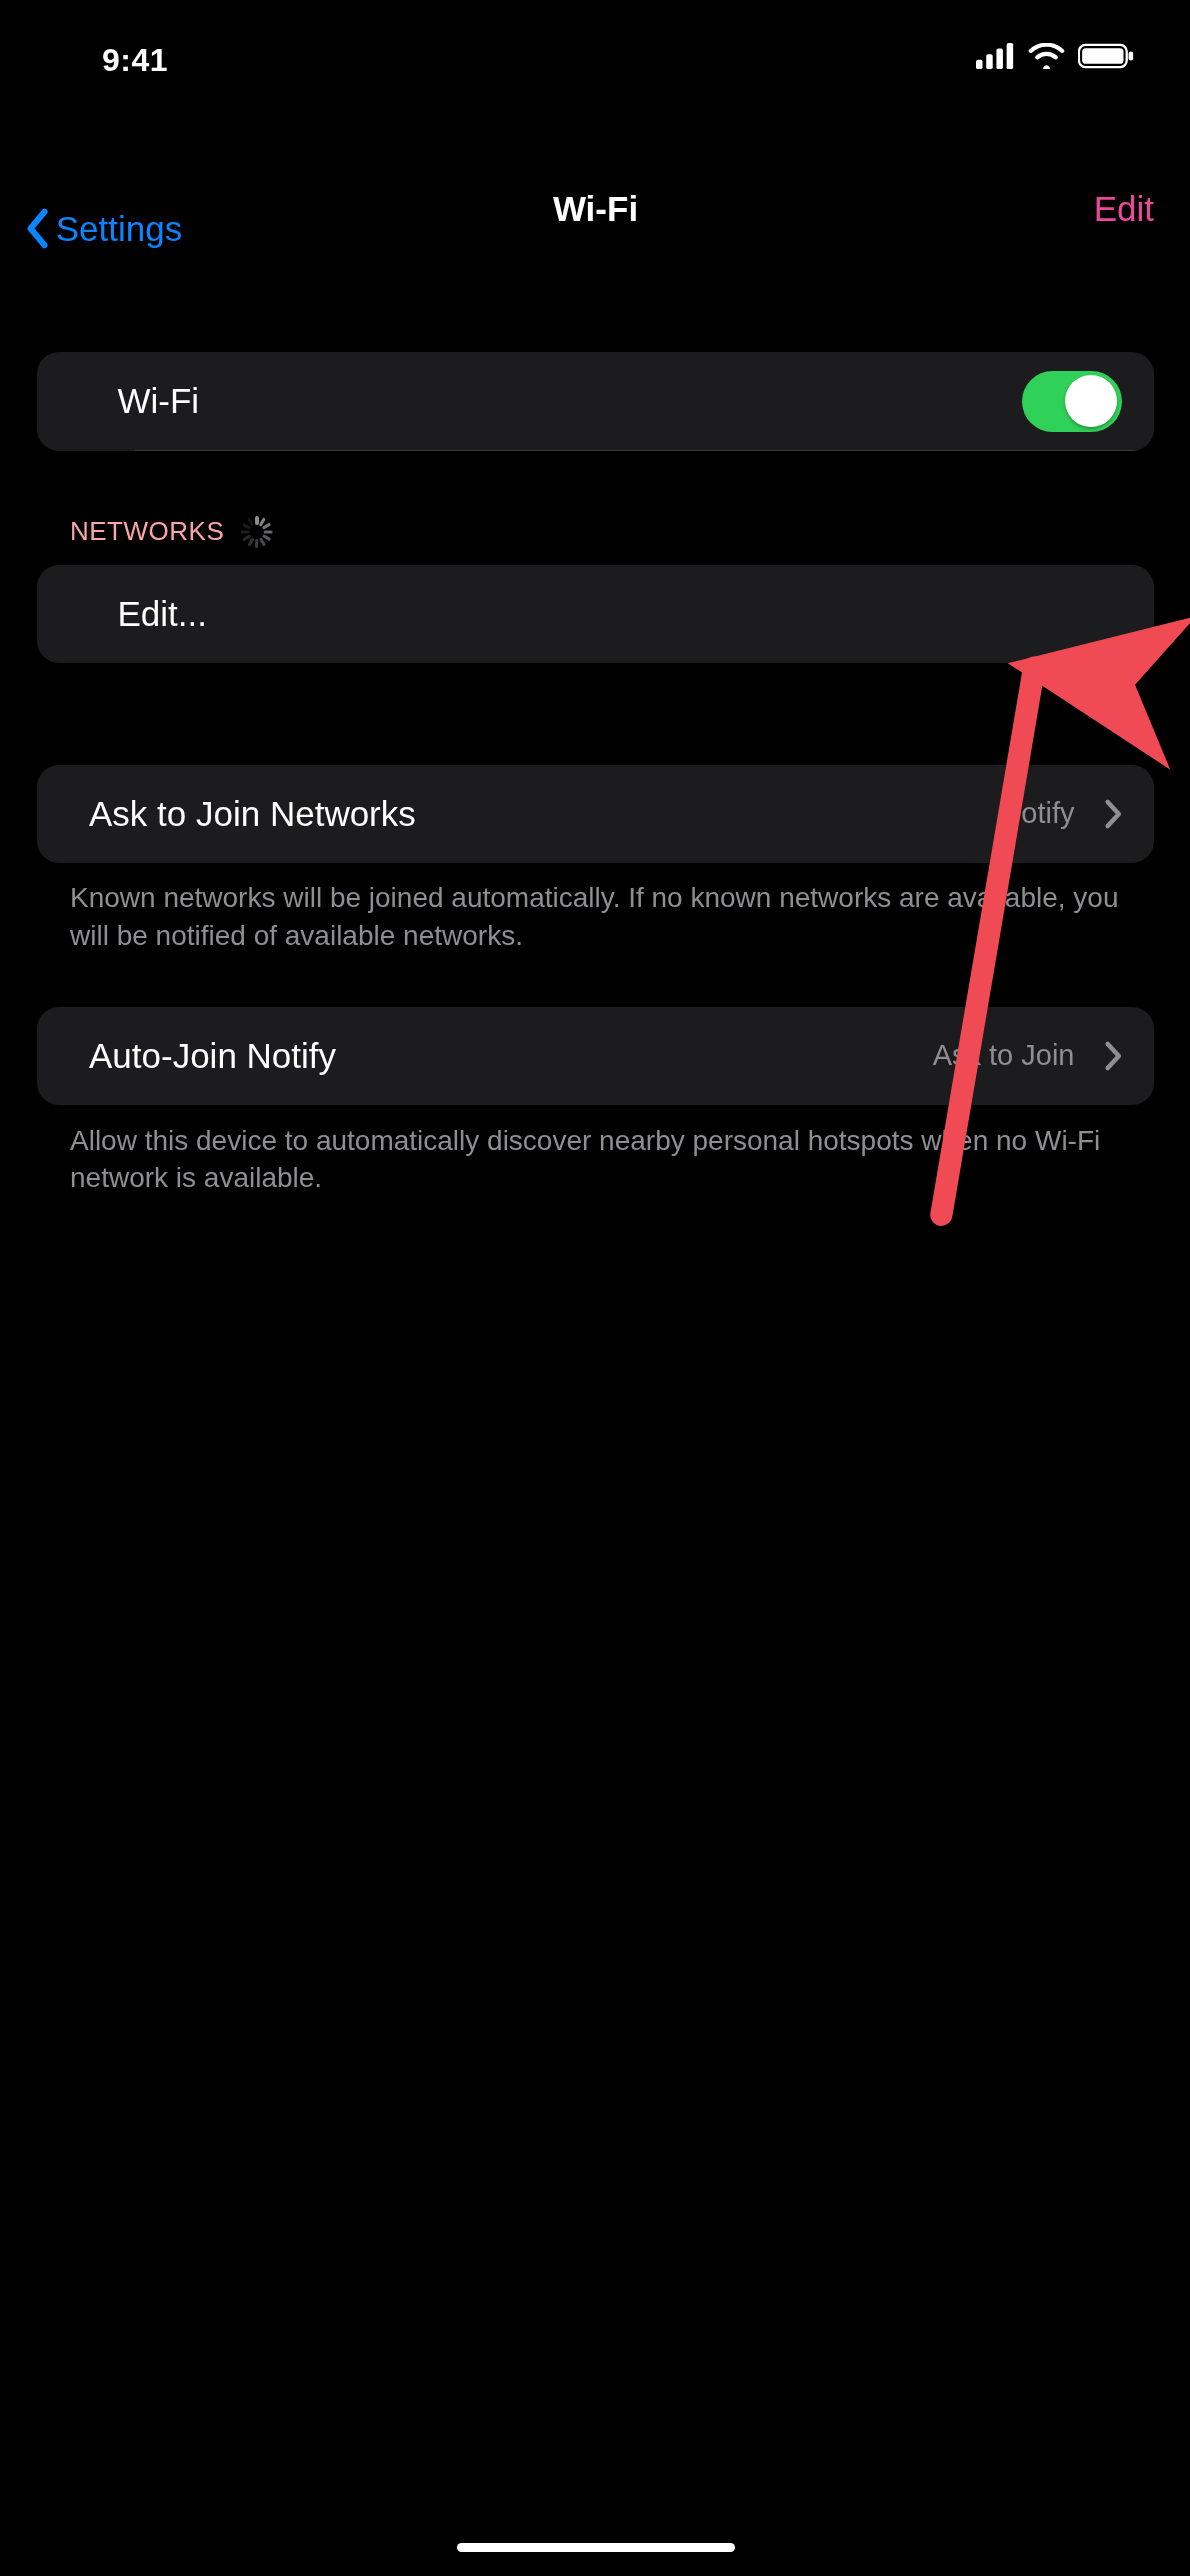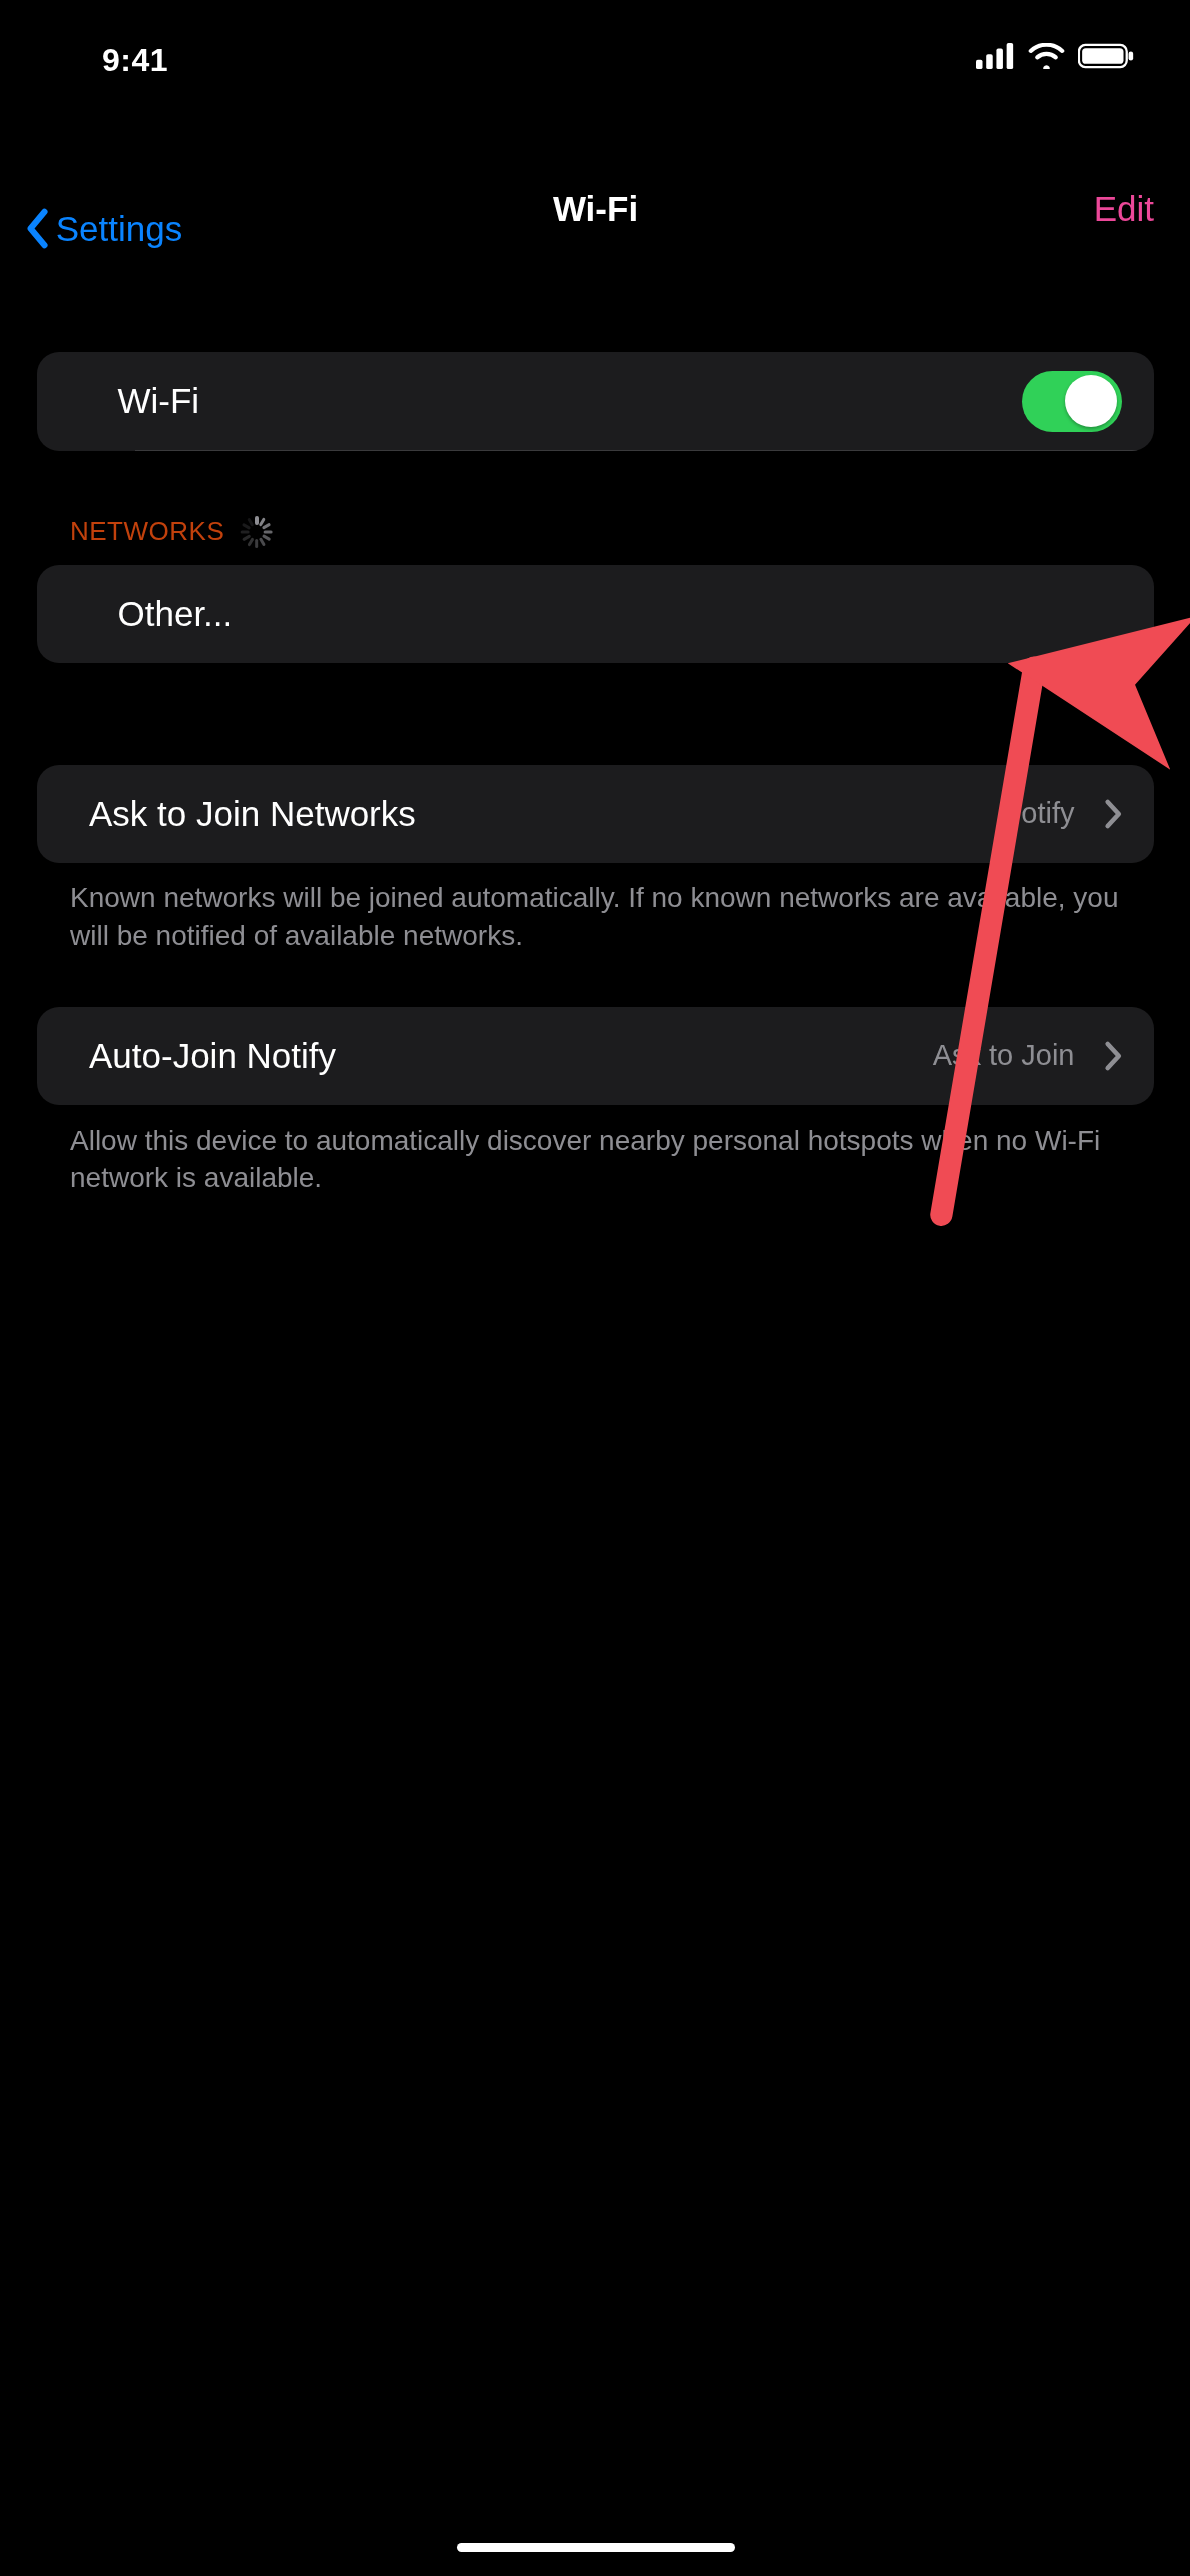--- a/index.html
+++ b/index.html
@@ -21,21 +21,21 @@
   .row { display: flex; align-items: center; min-height: 98px; padding: 0 32px; }
   .sep { height: 0.9px; background: #3a3a3c; margin-left: 32px; }
   .row .pre { width: 67px; display: flex; justify-content: center; align-items: center; flex-shrink: 0; margin-left: -18.5px; }
   .row .label { font-size: 35px; color: #fff; line-height: 1.2; }
   .row .spacer { flex: 1; }
   .row .value { font-size: 29px; color: #8e8e93; margin-right: 29px; }
   .row .chev { flex-shrink: 0; }
   .row.multi { padding-top: 20.4px; padding-bottom: 20.4px; }
   .row.nopre .label { margin-left: 20px; }
   
-  .section-header { display: flex; align-items: center; gap: 16.7px; padding: 0 33px 16.7px 33px; margin-top: 65px; color: #c2410c; text-transform: uppercase; font-size: 26px; letter-spacing: 0.5px; }
+  .section-header { display: flex; align-items: center; gap: 16.7px; padding: 0 33px 16.7px 33px; margin-top: 65px; color: #fca5a5; text-transform: uppercase; font-size: 26px; letter-spacing: 0.5px; }
   
   .footer { padding: 16.7px 33px 0 33px; color: #8e8e93; font-size: 28px; line-height: 1.35; }
   
   .toggle { width: 100px; height: 61px; border-radius: 31px; background: #30d158; position: relative; flex-shrink: 0; }
   .toggle .knob { position: absolute; right: 4.6px; top: 4.6px; width: 52px; height: 52px; border-radius: 50%; background: #fff; box-shadow: 0 1.9px 3.7px rgba(0,0,0,0.3); }
   
   .neticons { display: flex; align-items: center; gap: 24px; margin-right: 18.5px; }
   .info-circle { width: 45px; height: 45px; border: 3.2px solid #0a84ff; border-radius: 50%; color: #0a84ff; display: flex; align-items: center; justify-content: center; font-family: Georgia, "Times New Roman", serif; font-weight: 600; font-size: 28px; flex-shrink: 0; }
   
   .spinner { width: 32px; height: 32px; position: relative; }
@@ -112,21 +112,21 @@
       <span style="transform:rotate(240deg); opacity:0.28"></span>
       <span style="transform:rotate(270deg); opacity:0.22"></span>
       <span style="transform:rotate(300deg); opacity:0.18"></span>
       <span style="transform:rotate(330deg); opacity:0.15"></span>
     </div>
   </div>
 
   <div class="group">
     <div class="row">
       <div class="pre"></div>
-      <div class="label">Other...</div>
+      <div class="label">Edit...</div>
       <div class="spacer"></div>
     </div>
   </div>
 
   <div style="height:102px;"></div>
   <div class="group">
     <div class="row nopre">
       <div class="label">Ask to Join Networks</div>
       <div class="spacer"></div>
       <div class="value">Notify</div>

